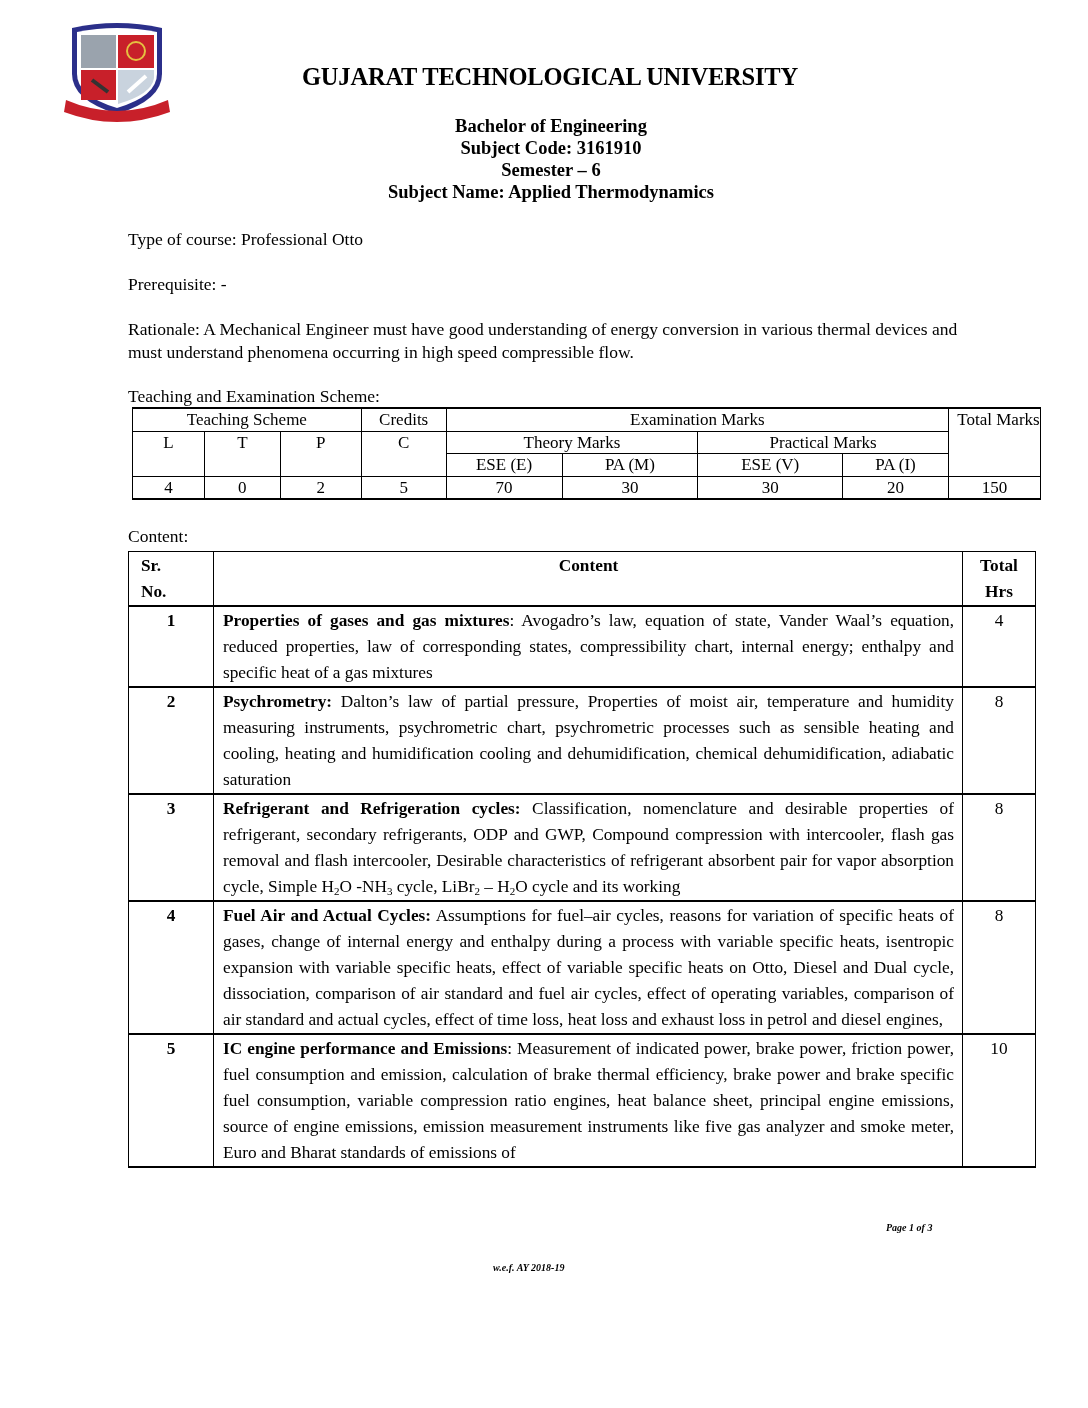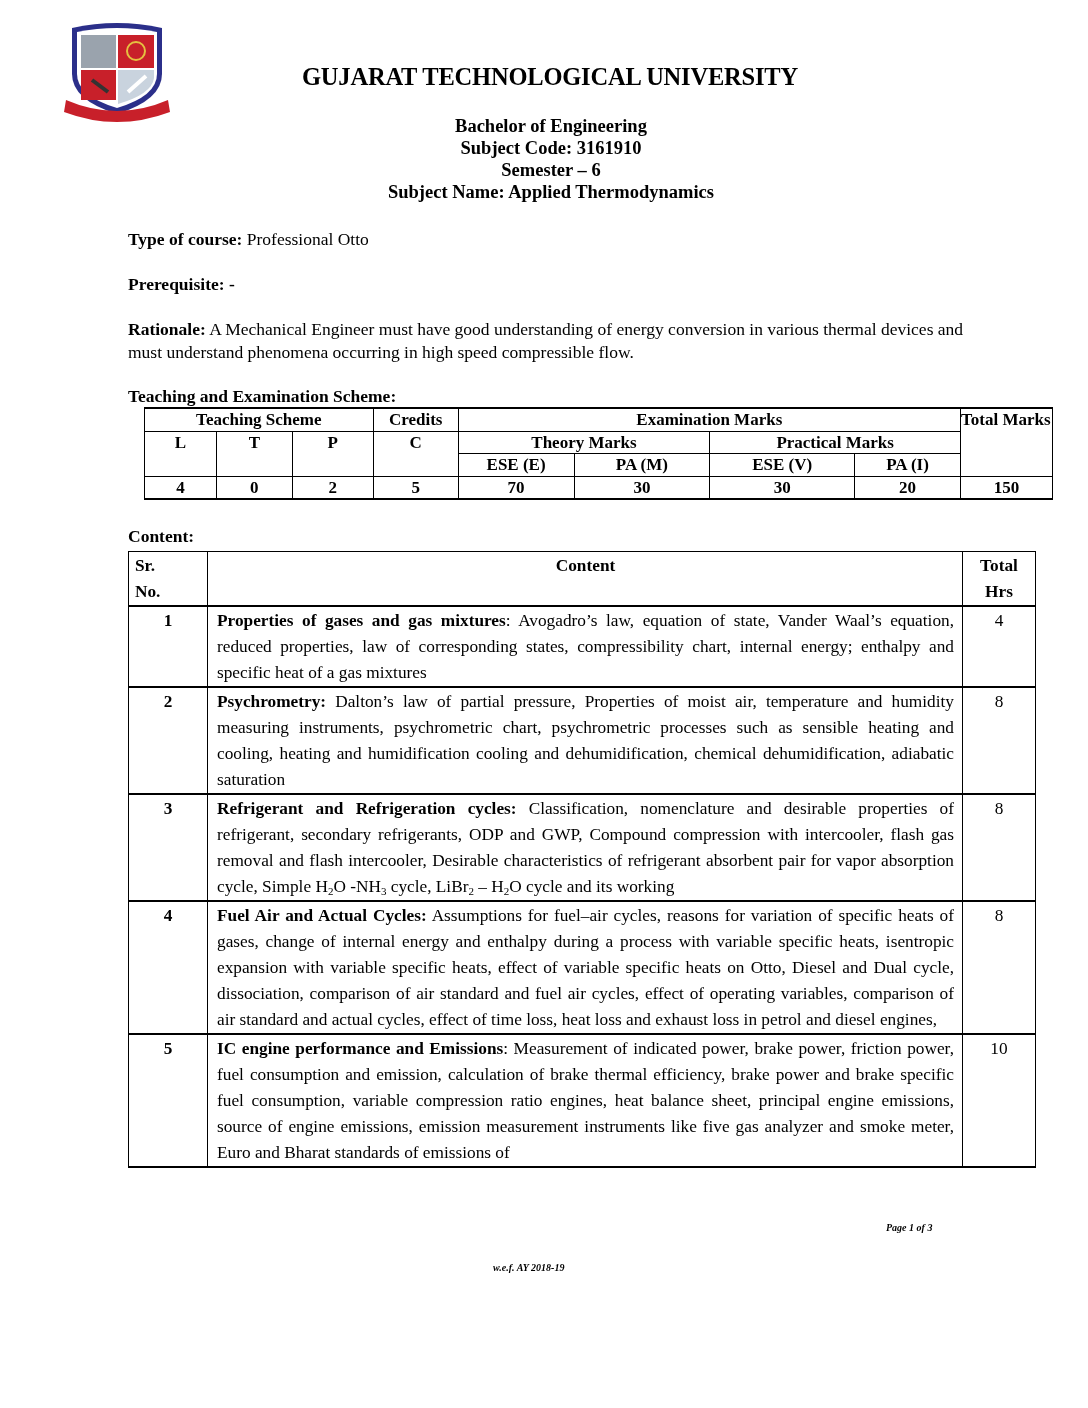--- a/index.html
+++ b/index.html
@@ -3,33 +3,33 @@
 <meta charset="utf-8">
 <style>
   html, body { margin:0; padding:0; background:#ffffff; }
   body { width:1088px; height:1408px; position:relative; overflow:hidden;
          font-family:"Liberation Serif", "DejaVu Serif", serif; color:#000; }
   .abs { position:absolute; }
   #logo { left:62px; top:22px; width:110px; height:102px; }
   #uni-title { left:0; width:1100px; top:63px; text-align:center; font-weight:bold; font-size:24.5px; letter-spacing:-0.2px; }
   .hdr-line { left:0; width:1102px; text-align:center; font-weight:bold; font-size:18.5px; }
   .para { left:128px; font-size:17.5px; }
-  .para b { font-weight:bold;margin-top:32px; }
+  .para b { font-weight:normal;margin-top:32px; }
   #rationale { top:318px; width:860px; line-height:23px; }
   table { border-collapse:collapse; }
-  #scheme-table { position:absolute; left:144px; top:407px; width:909px; font-size:17px;font-weight:bold; }
+  #scheme-table { position:absolute; left:132px; top:407px; width:909px; font-size:17px; }
   #scheme-table td { border:1.3px solid #000; text-align:center; padding:0; height:21.5px; line-height:21px; }
-  #scheme-table td.totalhdr { text-align:left; padding-left:0; vertical-align:top; line-height:22px; }
+  #scheme-table td.totalhdr { text-align:center; padding-left:8px; vertical-align:top; line-height:22px; }
   #scheme-table tr.vals td { border-bottom:2.5px solid #000; }
   #scheme-table { border-top:2px solid #000; }
   #content-table { position:absolute; left:128px; top:551px; width:908px; font-size:17.3px; }
   #content-table td { border:1.3px solid #000; vertical-align:top; padding:0; line-height:26px; }
   #content-table thead td { font-weight:bold; border-bottom:2px solid #000; }
   #content-table td.sr { width:72px; text-align:center; font-weight:bold; padding-top:1px; }
-  #content-table thead td.sr { text-align:left; padding-left:6px; }
+  #content-table thead td.sr { text-align:left; padding-left:12px; }
   #content-table td.ct { padding:1px 8px 0 9px; text-align:justify;margin-top:46px; }
   #content-table thead td.ct { text-align:center; }
   #content-table td.hr { width:72px; text-align:center; padding-top:1px; }
   #content-table tbody tr { border-bottom:2px solid #000; }
   #content-table tr.last td { border-bottom:2.5px solid #000; }
   .ital-b { font-style:italic; font-weight:bold; font-size:10px; }
   sub { font-size:11px; vertical-align:-3px; line-height:0; }
 </style>
 </head>
 <body>

